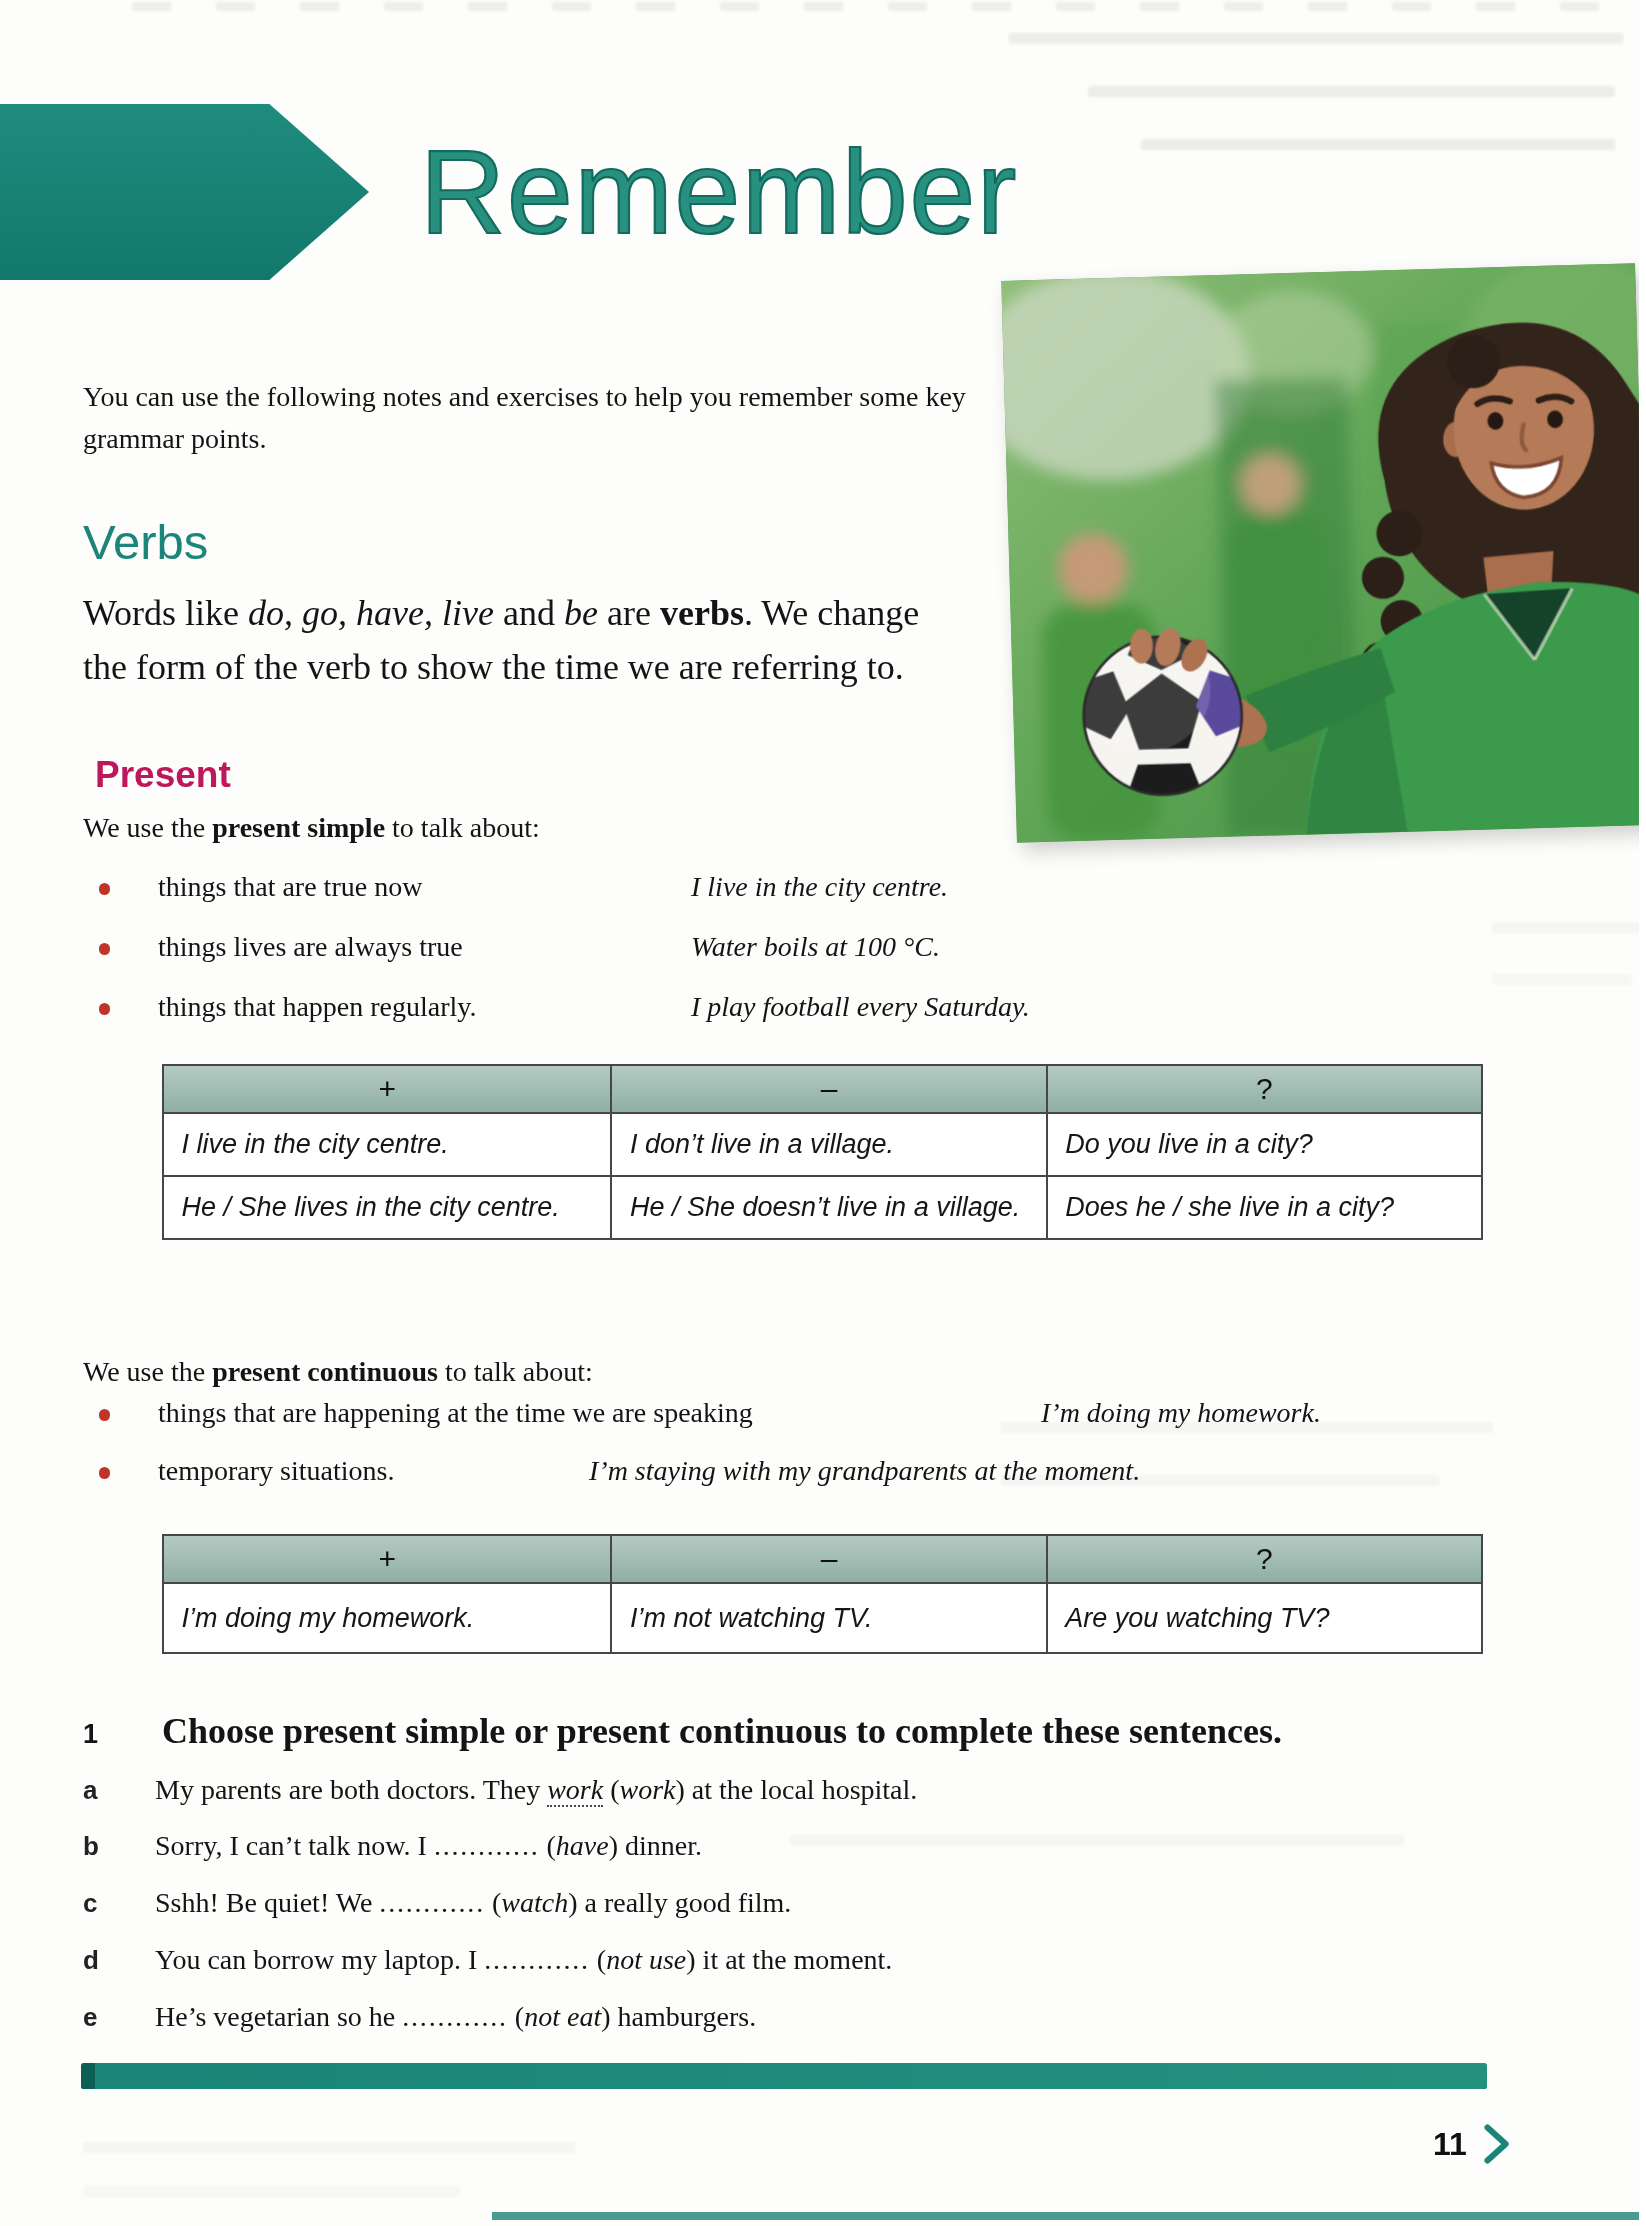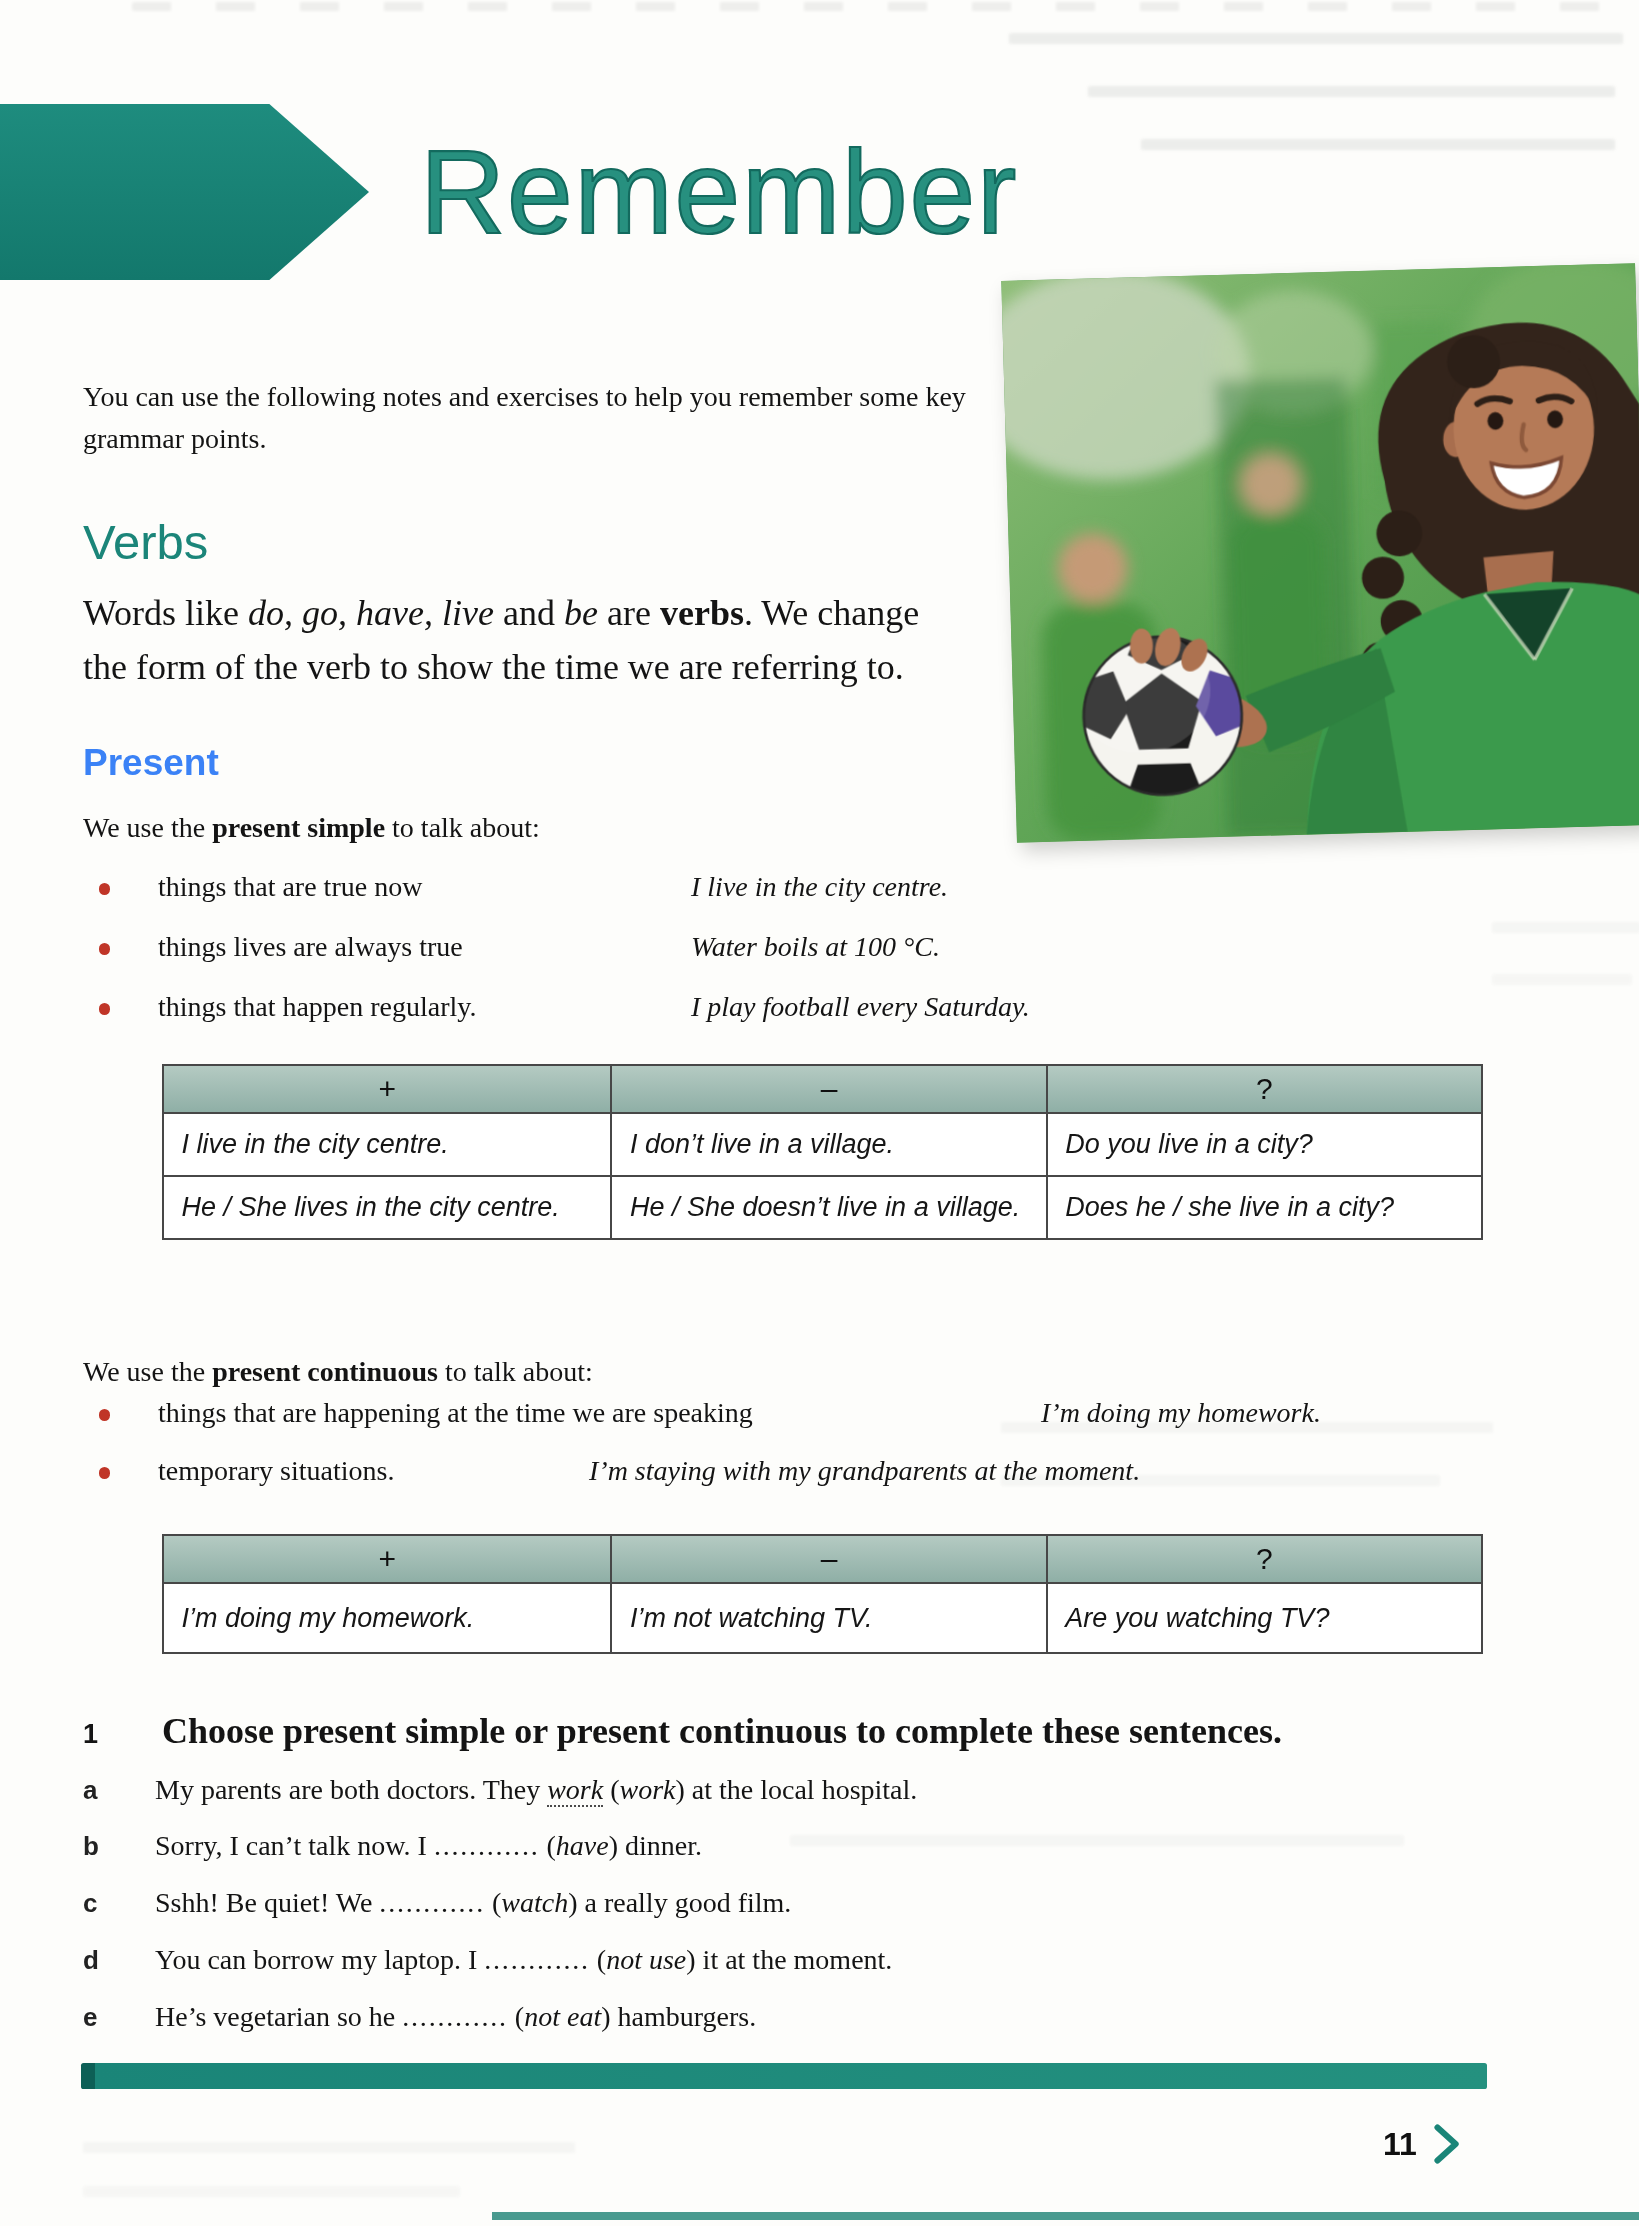--- a/index.html
+++ b/index.html
@@ -22,22 +22,22 @@
   
   .photo{position:absolute;left:1009px;top:272px;width:634px;height:562px;
       transform:rotate(-1.6deg);box-shadow:5.3px 8.8px 19.3px rgba(0,0,0,.18);overflow:hidden;background:#5fa457;}
   .photo svg{display:block;width:100%;height:100%;}
 
   
   .intro{position:absolute;left:83px;top:376px;width:887px;margin:0;font-size:28px;line-height:1.5;}
   .verbs-h{position:absolute;left:83px;top:514px;margin:0;font-family:"Liberation Sans",sans-serif;
       font-weight:500;font-size:49px;color:#1b8579;}
   .verbs-p{position:absolute;left:83px;top:586px;width:887px;margin:0;font-size:36px;line-height:1.5;}
-  .present-h{position:absolute;left:83px;top:742px;margin:0;font-family:"Liberation Sans",sans-serif;
-      font-weight:700;font-size:37px;color:#3b82f6;}
+  .present-h{position:absolute;left:83px;top:742px;margin:12px;font-family:"Liberation Sans",sans-serif;
+      font-weight:700;font-size:37px;color:#be185d;}
   .lead{position:absolute;left:83px;width:1141px;margin:0;font-size:28px;}
   .lead-simple{top:812px;}
   .lead-cont{top:1356px;}
 
   
   .points{list-style:none;margin:0;padding:0;position:absolute;left:83px;width:1510px;}
   .points li{position:relative;height:60px;}
   .points .dot{position:absolute;left:16px;top:12.3px;width:11.4px;height:11.4px;border-radius:50%;background:#c03527;}
   .points .pt{position:absolute;left:75px;top:0;font-size:28px;}
   .points .ex{position:absolute;top:0;font-style:italic;font-size:28px;}
@@ -74,21 +74,21 @@
 
   
   .seg-i{font-style:italic;}
   .seg-b{font-weight:700;}
   .seg-iu{font-style:italic;border-bottom:2.6px dotted #4a4a4a;padding-bottom:0.9px;}
   .seg-dots{letter-spacing:1.8px;}
 
   
   .bottom-bar{position:absolute;left:81px;top:2063px;width:1406px;height:26px;border-radius:2.6px;
       background:linear-gradient(90deg,#0d5f56 0,#0d5f56 14px,#1a8578 14px,#24917f 100%);}
-  .pagenum-row{position:absolute;left:1383px;top:2123px;display:flex;align-items:center;gap:17.6px;}
+  .pagenum-row{position:absolute;left:1433px;top:2123px;display:flex;align-items:center;gap:17.6px;}
   .pagenum{font-family:"Liberation Sans",sans-serif;font-weight:700;font-size:32px;color:#101010;}
   .chev svg{display:block;}
   .bleed-teal{position:absolute;left:492px;top:2212px;width:1155px;height:8px;background:#1b8174;opacity:.8;}
 </style>
 </head>
 <body>
 
 <div class="page">
 
   <div class="bl bl-dash" style="left:132px;top:1.8px;width:1492px;height:8.8px;opacity:.5;"></div>

